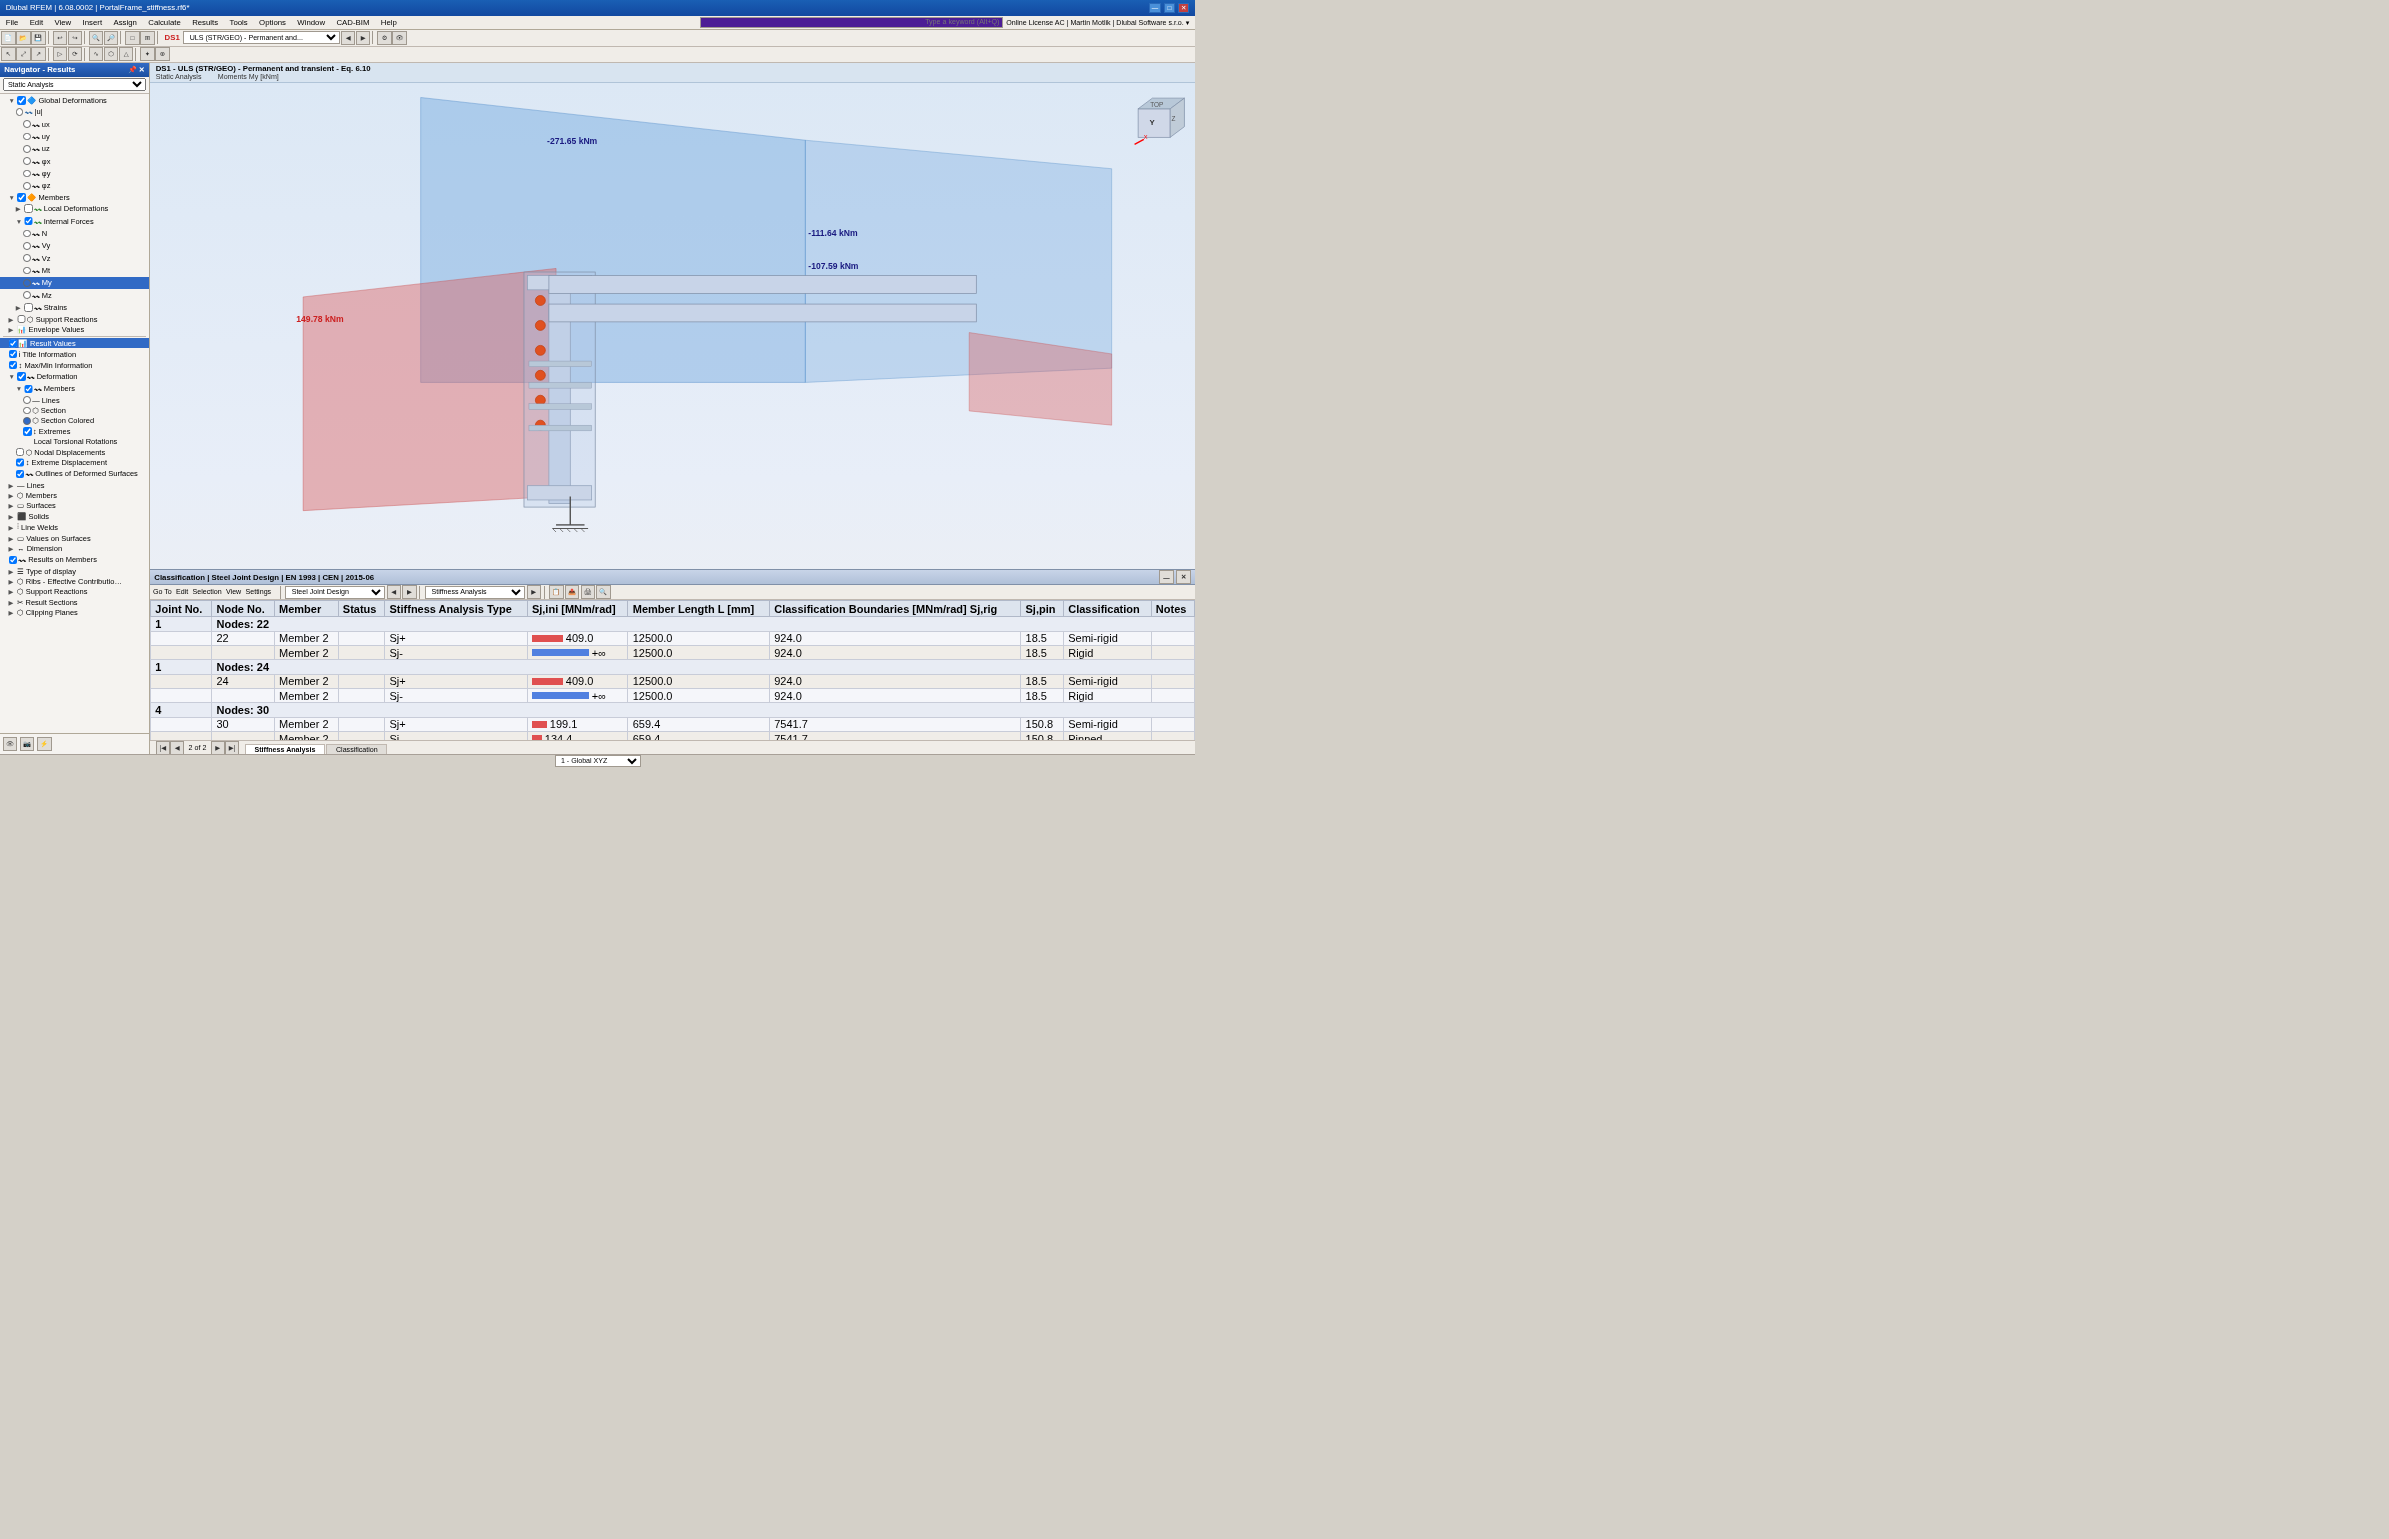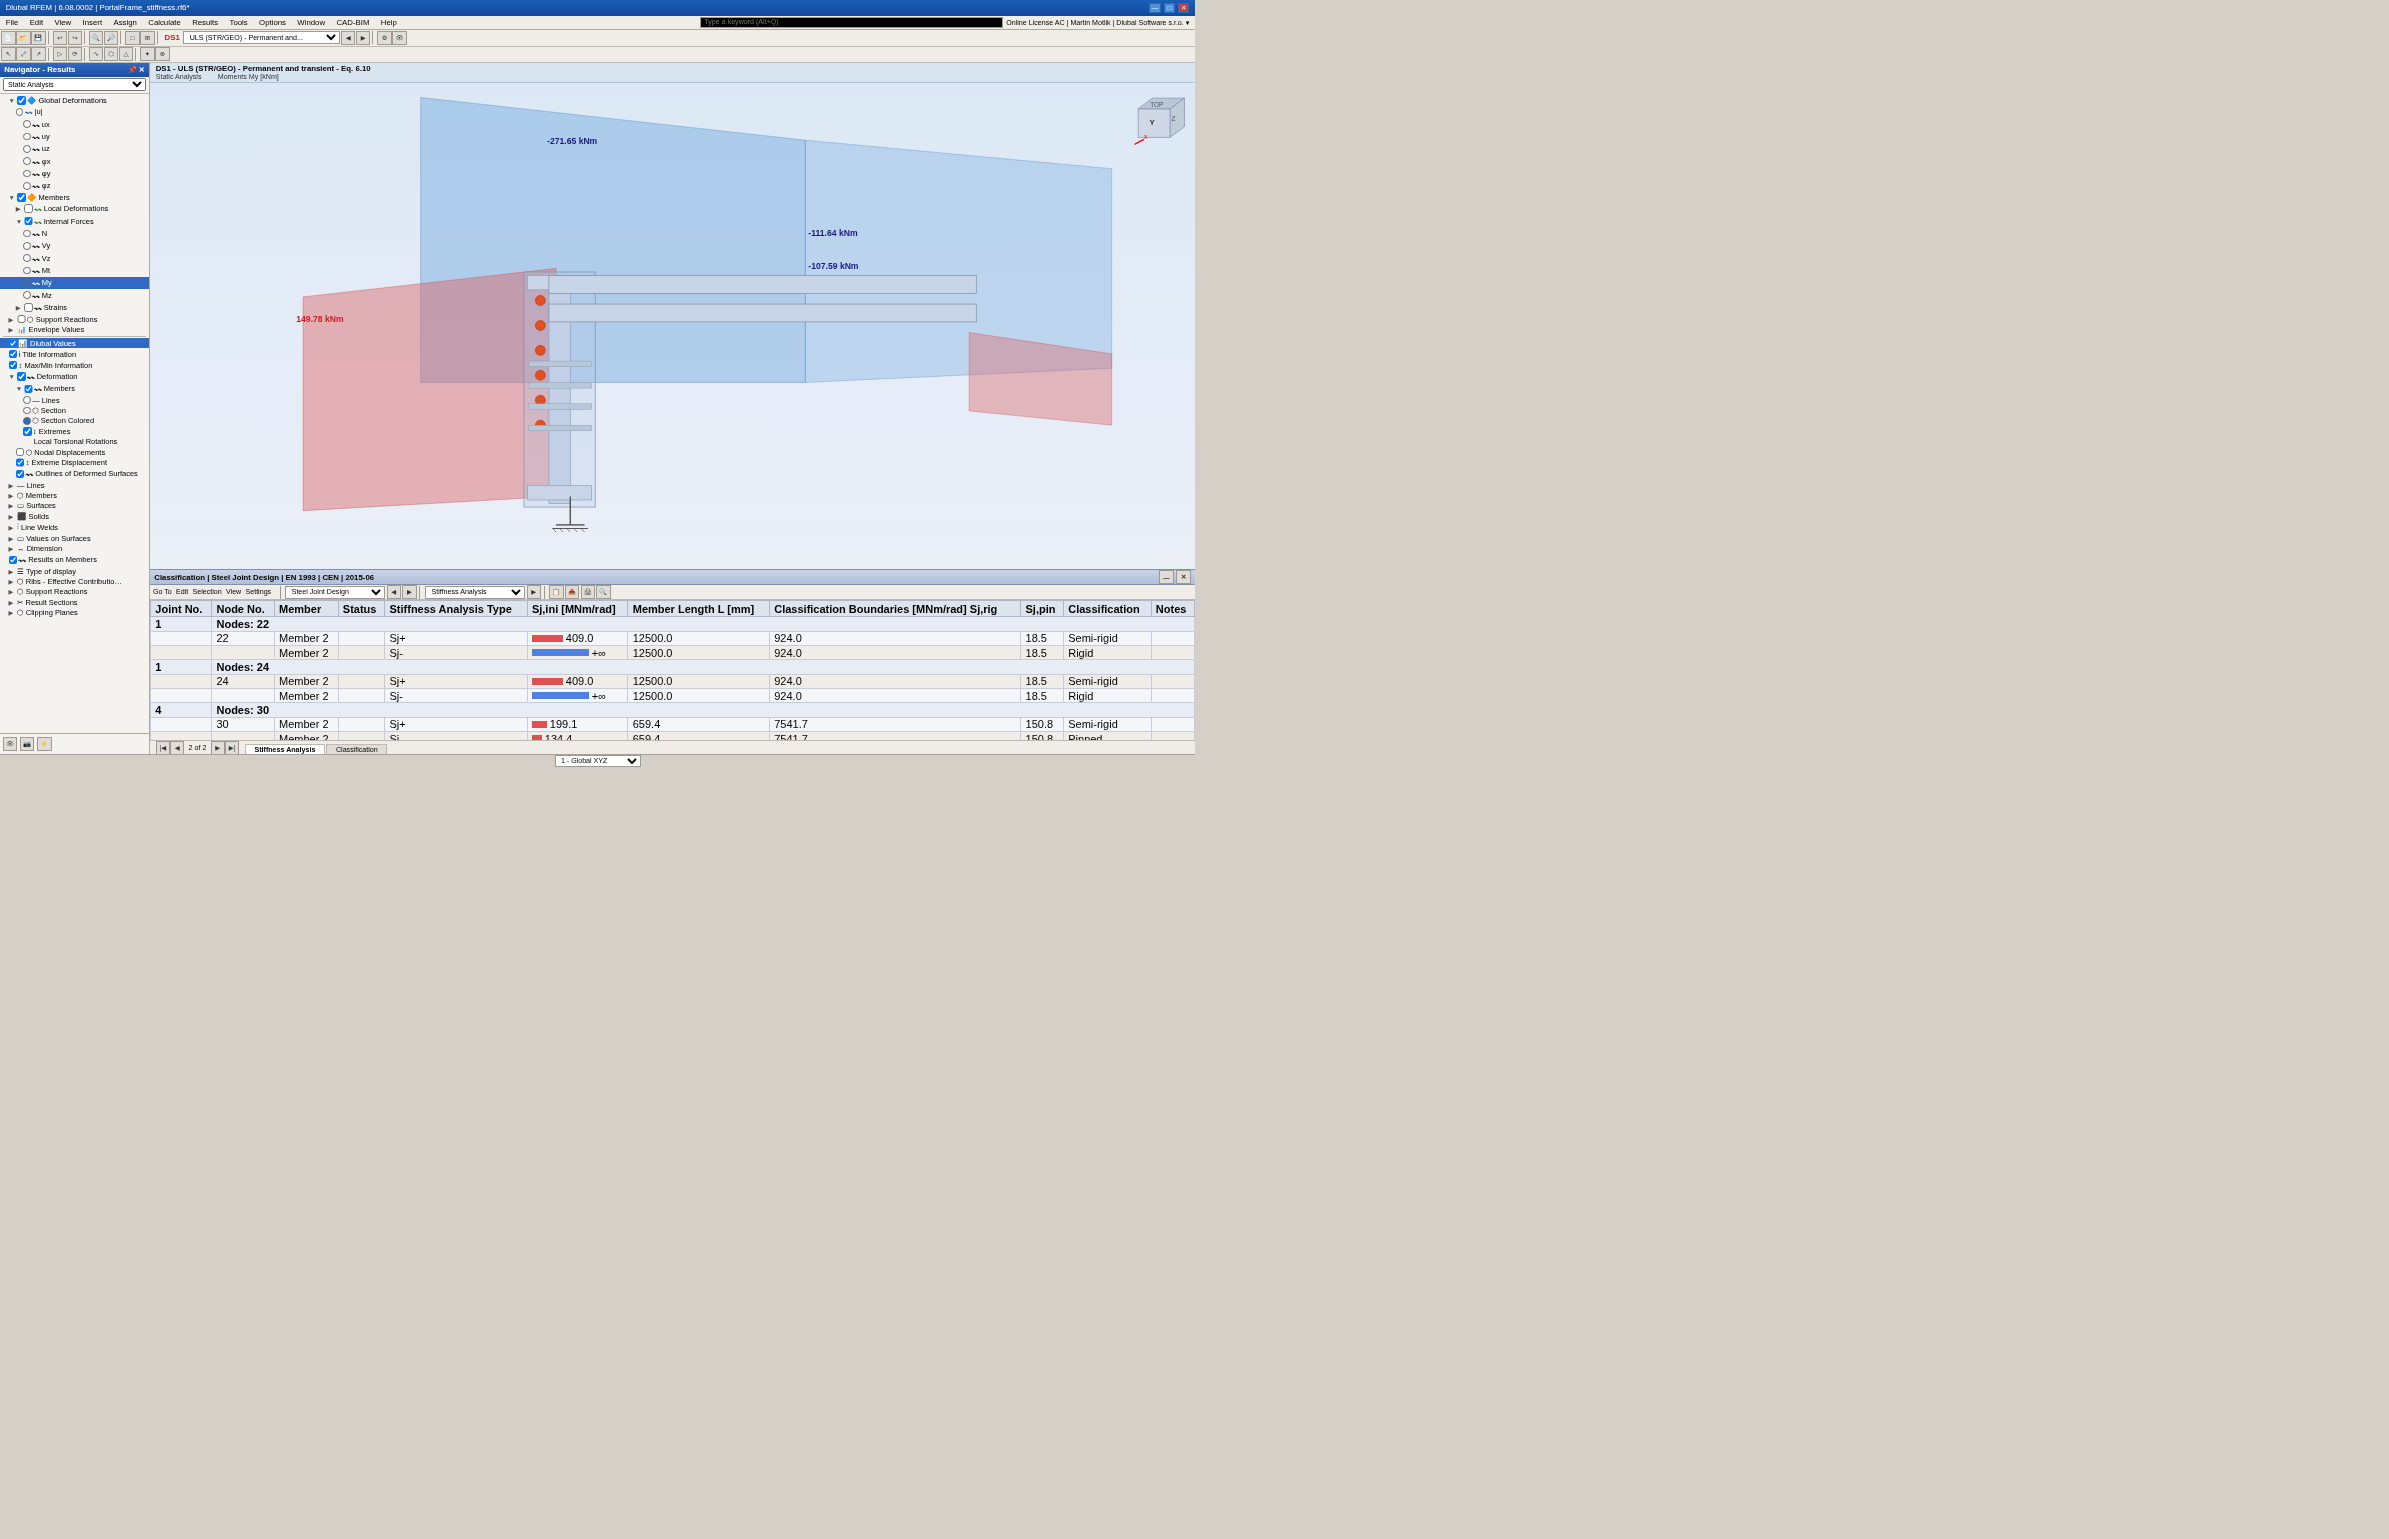--- a/index.html
+++ b/index.html
@@ -61,21 +61,21 @@
     .bar-blue { background: #5080e0; }
     .status-bar { height: 14.3px; background: #d4d0c8; border-top: 0.7px solid #a8a098; display: flex; align-items: center; padding: 0 5.7px; font-size: 7.1px; gap: 14.3px; flex-direction: column; }
 
     
     .vp-label { position: absolute; font-size: 7.8px; font-weight: bold; color: #1a1a1a; }
 
     .toolbar-row { display: flex; align-items: center; height: 17px; background: #f0ede8; border-bottom: 0.7px solid #c0b8b0; padding: 0 1.4px; gap: 0.7px; overflow: hidden; }
 
     #nav-bottom { border-top: 0.7px solid #b0a898; padding: 2.9px; }
 
-    .search-bar { background: #000000; border: 0.7px solid #a0998f; height: 13px; display: flex; align-items: center; padding: 0 2.9px; font-size: 7.1px; color: #888; flex: 1; margin: 0 2.9px; }
+    .search-bar { background: #4c1d95; border: 0.7px solid #a0998f; height: 13px; display: flex; align-items: center; padding: 0 2.9px; font-size: 7.1px; color: #888; flex: 1; margin: 0 2.9px; text-align: right; }
   </style>
 </head>
 <body>
 
 <div id="titlebar">
   <span>Dlubal RFEM | 6.08.0002 | PortalFrame_stiffness.rf6*</span>
   <div id="titlebar-controls">
     <div class="title-btn">—</div>
     <div class="title-btn">□</div>
     <div class="title-btn" style="background:#c04040;">✕</div>
@@ -266,21 +266,21 @@
         <span class="nav-expand">▶</span>
         <span style="margin-right:2.1px;">📊</span>
         <span>Envelope Values</span>
       </div>
 
       <div class="nav-separator"></div>
 
       <div class="nav-item nav-indent-1 selected" style="background:#316ac5; color:white;">
         <input type="checkbox" class="nav-check" checked="" style="">
         <span style="margin-right:2.1px;">📊</span>
-        <span>Dlubal Values</span>
+        <span>Result Values</span>
       </div>
       <div class="nav-item nav-indent-1">
         <input type="checkbox" class="nav-check" checked="" style="">
         <span style="margin-right:2.1px;">ℹ</span>
         <span>Title Information</span>
       </div>
       <div class="nav-item nav-indent-1">
         <input type="checkbox" class="nav-check" checked="" style="">
         <span style="margin-right:2.1px;">↕</span>
         <span>Max/Min Information</span>

